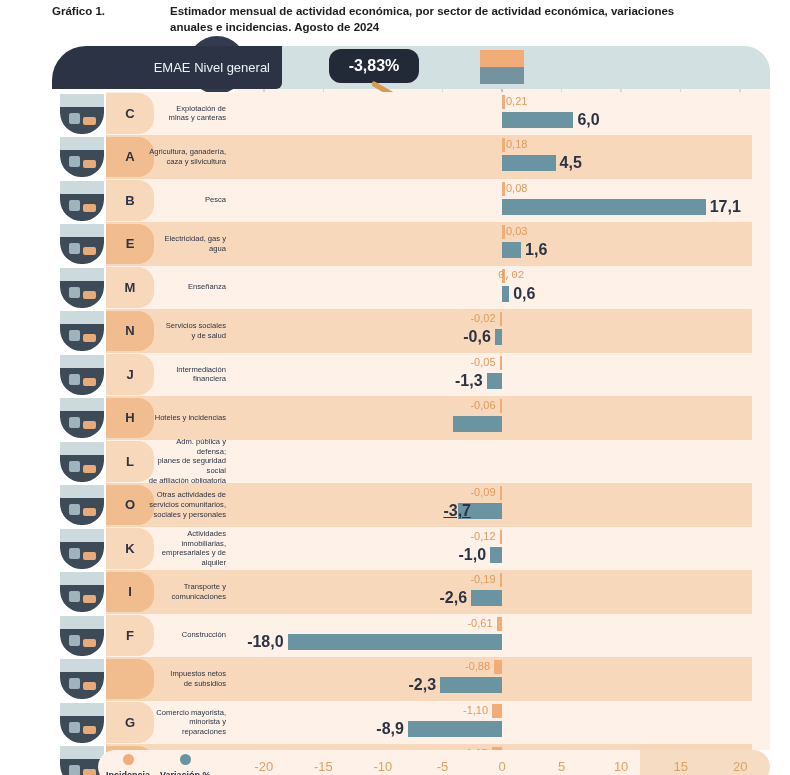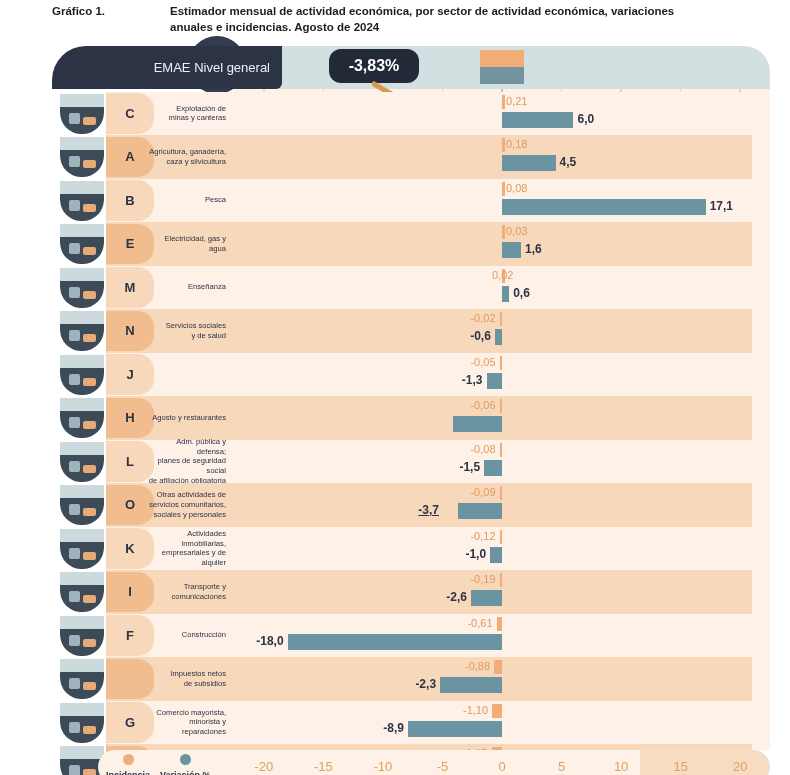--- a/index.html
+++ b/index.html
@@ -65,21 +65,21 @@
   .iconbadge .glyph:before{content:"";position:absolute;left:9px;top:6px;width:11px;height:11px;
              border-radius:2px;background:#9fb3bd;}
   .iconbadge .glyph:after{content:"";position:absolute;left:23px;top:10px;width:13px;height:8px;
              border-radius:2px;background:#e8ab77;}
 
   
   .bars{position:absolute;left:182px;top:0;width:536px;height:43.5px;}
   .bar-inc{position:absolute;top:3px;height:14px;background:#f2ac78;}
   .bar-var{position:absolute;top:20px;height:16px;background:#6b94a3;}
   .val-inc{position:absolute;top:2px;font-size:11px;color:#e09a5c;line-height:15px;white-space:nowrap;}
-  .val-var{position:absolute;top:19px;font-size:12px;font-weight:bold;color:#2b3344;line-height:17px;white-space:nowrap;}
+  .val-var{position:absolute;top:19px;font-size:16px;font-weight:bold;color:#2b3344;line-height:17px;white-space:nowrap;}
 
   
   #axis-strip{position:absolute;left:0;top:704px;width:700px;height:34px;}
   #axis-bg-left{position:absolute;left:46px;top:0;width:542px;height:34px;background:#fdf1e8;
                 border-top-left-radius:17px;border-bottom-left-radius:17px;}
   #axis-bg-right{position:absolute;left:588px;top:0;width:130px;height:34px;background:#f6dcc3;
                 border-top-right-radius:26px;border-bottom-right-radius:26px;}
   .tick{position:absolute;top:0;font-size:13px;color:#e0a05f;transform:translateX(-50%);
         line-height:34px;white-space:nowrap;}
   #legend{position:absolute;left:54px;top:6px;height:22px;display:flex;align-items:center;gap:10px;}
@@ -205,21 +205,21 @@
           <div class="glyph"></div>
         </div>
         <div class="letterpad pad-a">
           <span>M</span>
         </div>
         <div class="labelcell">
           <span>Enseñanza</span>
         </div>
         <div class="bars">
           <div class="bar-inc" style="left: 268px; width: 2.5px;"></div>
-          <div class="val-inc" style="left: 258px;">0,02</div>
+          <div class="val-inc" style="left: 264px; font-family: Liberation Mono, monospace;">0,02</div>
           <div class="bar-var" style="left: 268px; width: 7.14667px;"></div>
           <div class="val-var" style="left: 279.147px;">0,6</div>
         </div>
       </div>
       <div class="row" style="top: 263px;">
         <div class="rowband band-b"></div>
         <div class="iconbadge">
           <div class="glyph"></div>
         </div>
         <div class="letterpad pad-b">
@@ -236,79 +236,76 @@
         </div>
       </div>
       <div class="row" style="top: 306.5px;">
         <div class="rowband band-a"></div>
         <div class="iconbadge">
           <div class="glyph"></div>
         </div>
         <div class="letterpad pad-a">
           <span>J</span>
         </div>
+        <div class="labelcell">
+          <span>Intermediación<br>financiera</span>
+        </div>
         <div class="bars">
           <div class="bar-inc" style="left: 265.5px; width: 2.5px;"></div>
           <div class="val-inc" style="right: 274.5px;">-0,05</div>
           <div class="bar-var" style="left: 252.516px; width: 15.4844px;"></div>
           <div class="val-var" style="right: 287.484px;">-1,3</div>
         </div>
       </div>
       <div class="row" style="top: 350px;">
         <div class="rowband band-b"></div>
         <div class="iconbadge">
           <div class="glyph"></div>
         </div>
         <div class="letterpad pad-b">
           <span>H</span>
         </div>
         <div class="labelcell">
-          <span>Agosto y restaurantes</span>
+          <span>Hoteles y incidencias</span>
         </div>
         <div class="bars">
           <div class="bar-inc" style="left: 265.5px; width: 2.5px;"></div>
           <div class="val-inc" style="right: 274.5px;">-0,06</div>
           <div class="bar-var" style="left: 219.164px; width: 48.8356px;"></div>
           <div class="val-var" style="right: 320.836px; margin-top: 40px;">-4,1</div>
         </div>
       </div>
       <div class="row" style="top: 393.5px;">
         <div class="rowband band-a"></div>
         <div class="iconbadge">
           <div class="glyph"></div>
         </div>
         <div class="letterpad pad-a">
           <span>L</span>
         </div>
         <div class="labelcell">
           <span>Adm. pública y defensa;<br>planes de seguridad social<br>de afiliación obligatoria</span>
         </div>
-        <div class="bars">
-          <div class="bar-inc" style="left: 265.5px; width: 2.5px;"></div>
-          <div class="val-inc" style="right: 274.5px;">-0,08</div>
-          <div class="bar-var" style="left: 250.133px; width: 17.8667px;"></div>
-          <div class="val-var" style="right: 289.867px;">-1,5</div>
-        </div>
       </div>
       <div class="row" style="top: 437px;">
         <div class="rowband band-b"></div>
         <div class="iconbadge">
           <div class="glyph"></div>
         </div>
         <div class="letterpad pad-b">
           <span>O</span>
         </div>
         <div class="labelcell">
           <span>Otras actividades de<br>servicios comunitarios,<br>sociales y personales</span>
         </div>
         <div class="bars">
           <div class="bar-inc" style="left: 265.5px; width: 2.5px;"></div>
           <div class="val-inc" style="right: 274.5px;">-0,09</div>
           <div class="bar-var" style="left: 223.929px; width: 44.0711px;"></div>
-          <div class="val-var" style="right: 331px; text-decoration: underline;">-3,7</div>
+          <div class="val-var" style="right: 299px; text-decoration: underline;">-3,7</div>
         </div>
       </div>
       <div class="row" style="top: 480.5px;">
         <div class="rowband band-a"></div>
         <div class="iconbadge">
           <div class="glyph"></div>
         </div>
         <div class="letterpad pad-a">
           <span>K</span>
         </div>

